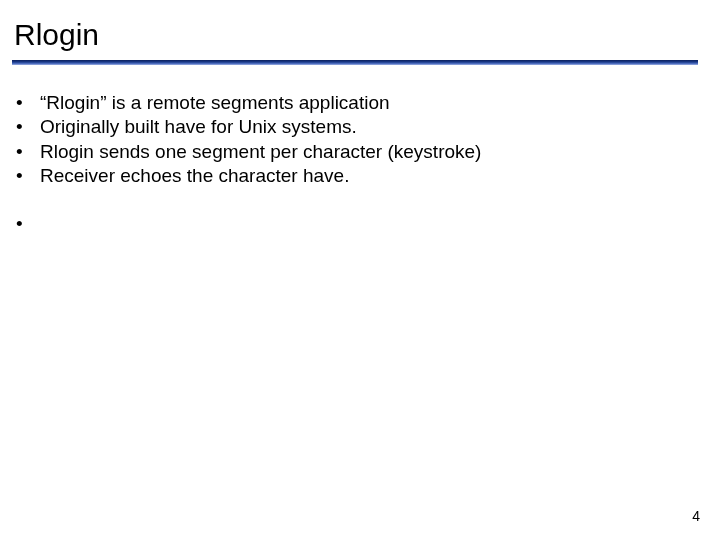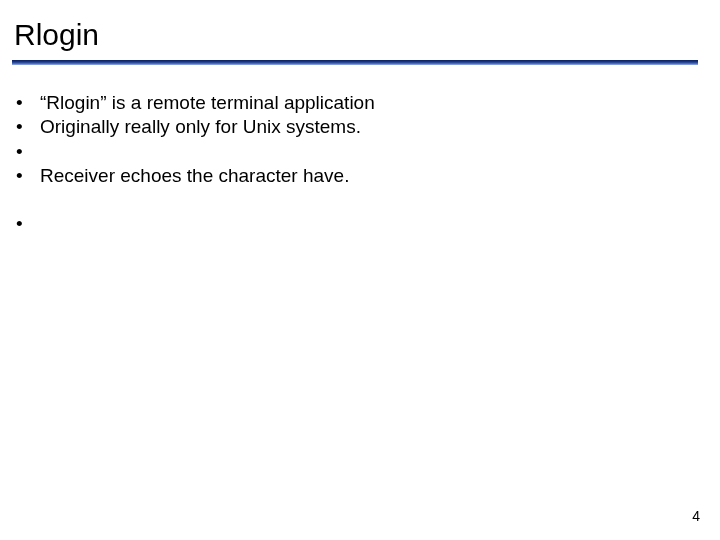--- a/index.html
+++ b/index.html
@@ -18,28 +18,29 @@
 <body>
 
 <div class="slide">
   <h1 class="title">Rlogin</h1>
   <div class="rule"></div>
 
   <div class="content">
     <ul class="bullets">
       <li>
         <span class="dot">•</span>
-        <span>“Rlogin” is a remote terminal application</span>
+        <span>“Rlogin” is a remote segments application</span>
       </li>
       <li>
         <span class="dot">•</span>
-        <span>Originally really only for Unix systems.</span>
+        <span>Originally built have for Unix systems.</span>
       </li>
       <li>
         <span class="dot">•</span>
+        <span>Rlogin sends one segment per character (keystroke)</span>
       </li>
       <li>
         <span class="dot">•</span>
         <span>Receiver echoes the character have.</span>
       </li>
     </ul>
 
     <div class="gap"></div>
 
     <ul class="bullets">

